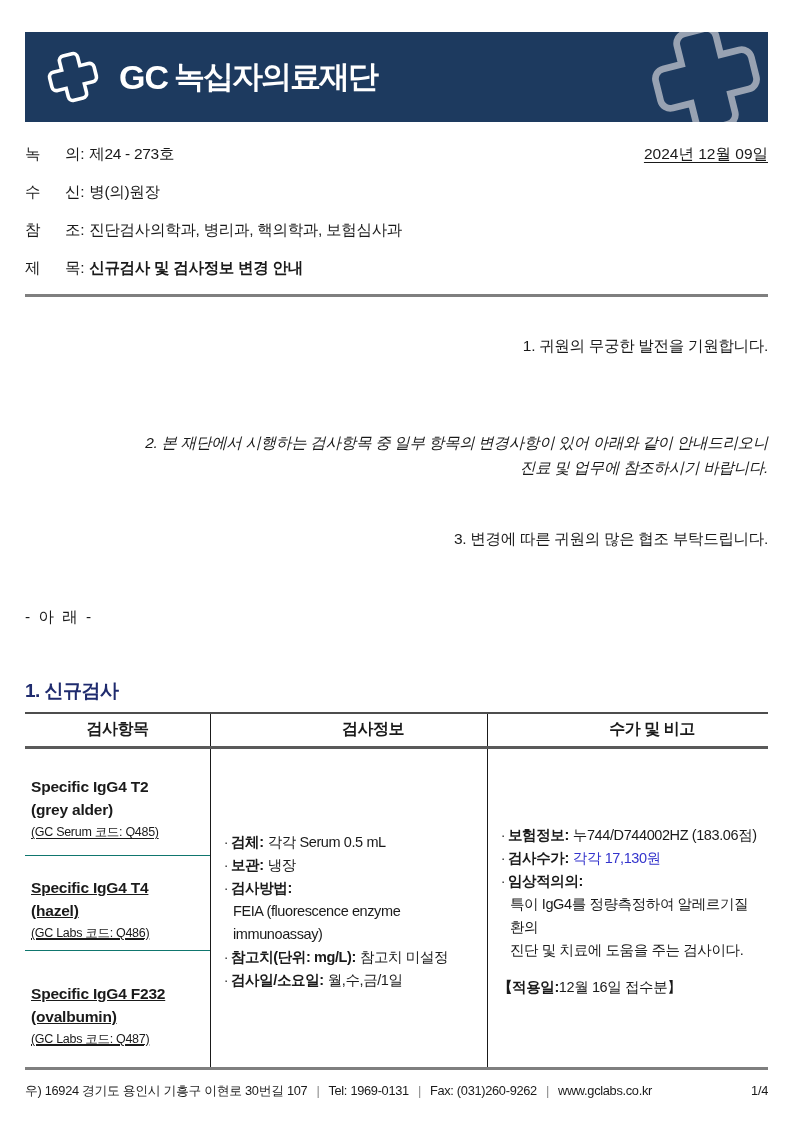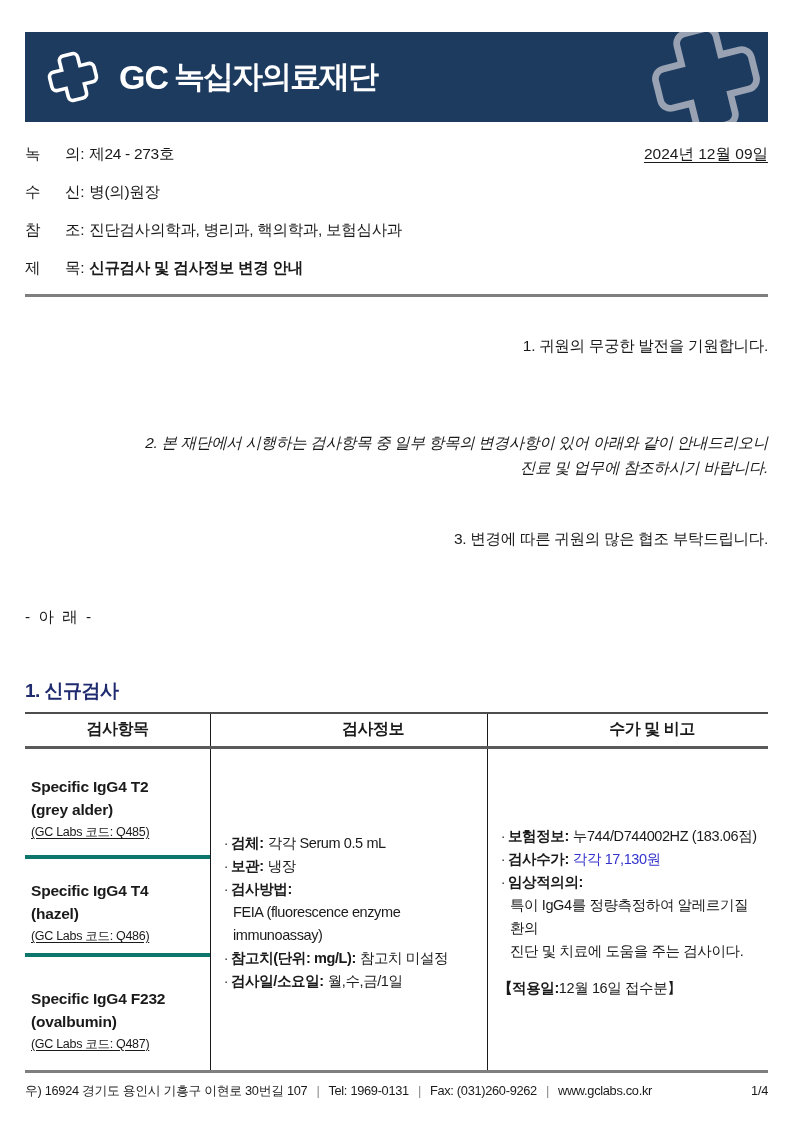--- a/index.html
+++ b/index.html
@@ -50,21 +50,21 @@
   .section-title { margin-top: 50px; font-size: 19px; font-weight: bold; color: var(--accent, #1f2b6e); letter-spacing: -0.5px; }
 
   
   .gtable { margin-top: 8px; border-top: 2px solid #4d4d4d; }
   .thead { display: grid; grid-template-columns: 185px 277px 281px; border-bottom: 3px solid #5a5a5a; }
   .th { text-align: center; font-weight: bold; font-size: 16px; padding: 5px 0 6px; letter-spacing: -0.5px; }
   .th + .th { border-left: 1px solid #1a1a1a; padding-left: 48px; }
   .tbody { display: grid; grid-template-columns: 185px 277px 281px; border-bottom: 3px solid #7f7f7f; }
   .col-items { display: flex; flex-direction: column; }
   .item-cell { display: flex; flex-direction: column; justify-content: center; padding: 20px 6px 8px 6px; }
-  .item-cell + .item-cell { border-top: 4px solid #0f766e; }
+  .item-cell + .item-cell { border-top: 1px solid #0f766e; text-decoration: underline; }
   .item-cell.r1 { min-height: 106px; }
   .item-cell.r2 { min-height: 95px; }
   .item-cell.r3 { min-height: 117px; }
   .test-name { font-weight: bold; font-size: 15.5px; line-height: 23px; letter-spacing: -0.2px; }
   .test-code { font-size: 12.5px; margin-top: 3px; text-decoration: underline; text-underline-offset: 2px; letter-spacing: -0.3px; }
   .cell-info, .cell-remarks {
     border-left: 1px solid #1a1a1a;
     display: flex; flex-direction: column; justify-content: center;
     padding: 16px 8px 10px 10px; font-size: 14.5px; line-height: 23px; letter-spacing: -0.4px;
   }
@@ -145,21 +145,21 @@
         <div class="th">검사항목</div>
         <div class="th">검사정보</div>
         <div class="th">수가 및 비고</div>
       </div>
       <div class="tbody">
 
         <div class="col-items">
           <div class="item-cell r1">
             <div class="test-name">Specific IgG4 T2</div>
             <div class="test-name">(grey alder)</div>
-            <div class="test-code">(GC Labs 코드: Q485)</div>
+            <div class="test-code">(GC Serum 코드: Q485)</div>
           </div>
           <div class="item-cell r2">
             <div class="test-name">Specific IgG4 T4</div>
             <div class="test-name">(hazel)</div>
             <div class="test-code">(GC Labs 코드: Q486)</div>
           </div>
           <div class="item-cell r3">
             <div class="test-name">Specific IgG4 F232</div>
             <div class="test-name">(ovalbumin)</div>
             <div class="test-code">(GC Labs 코드: Q487)</div>

